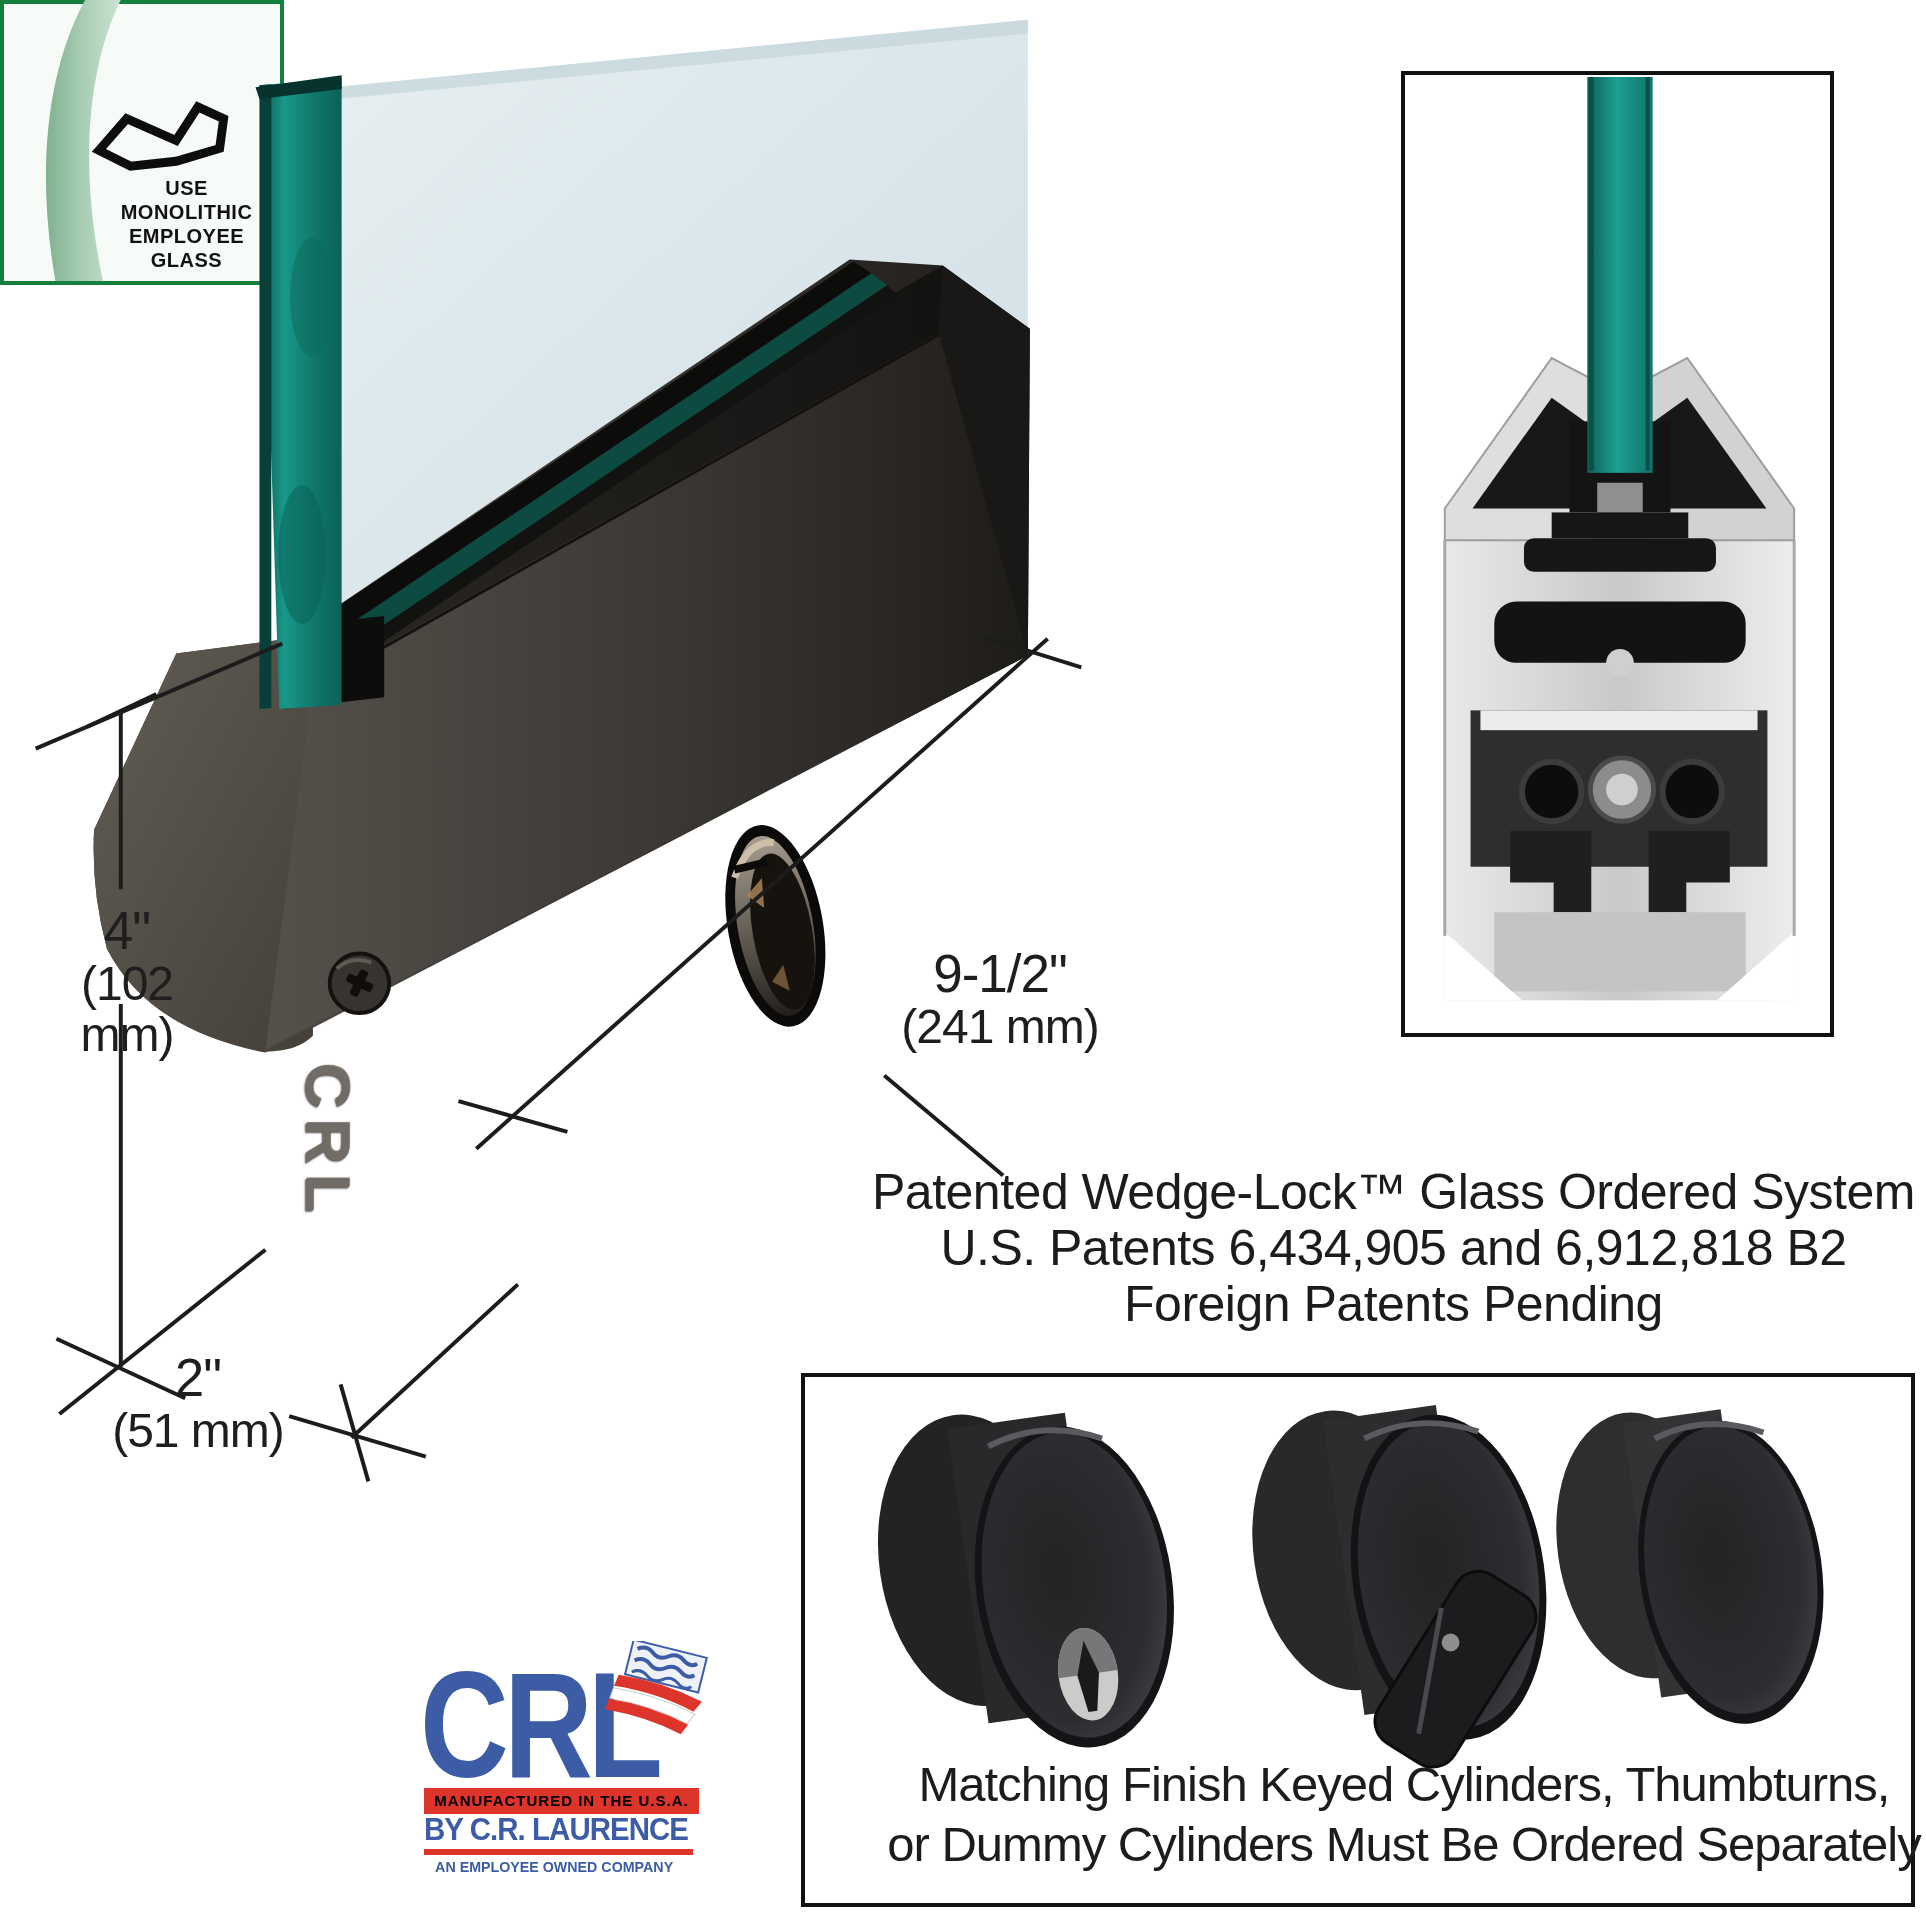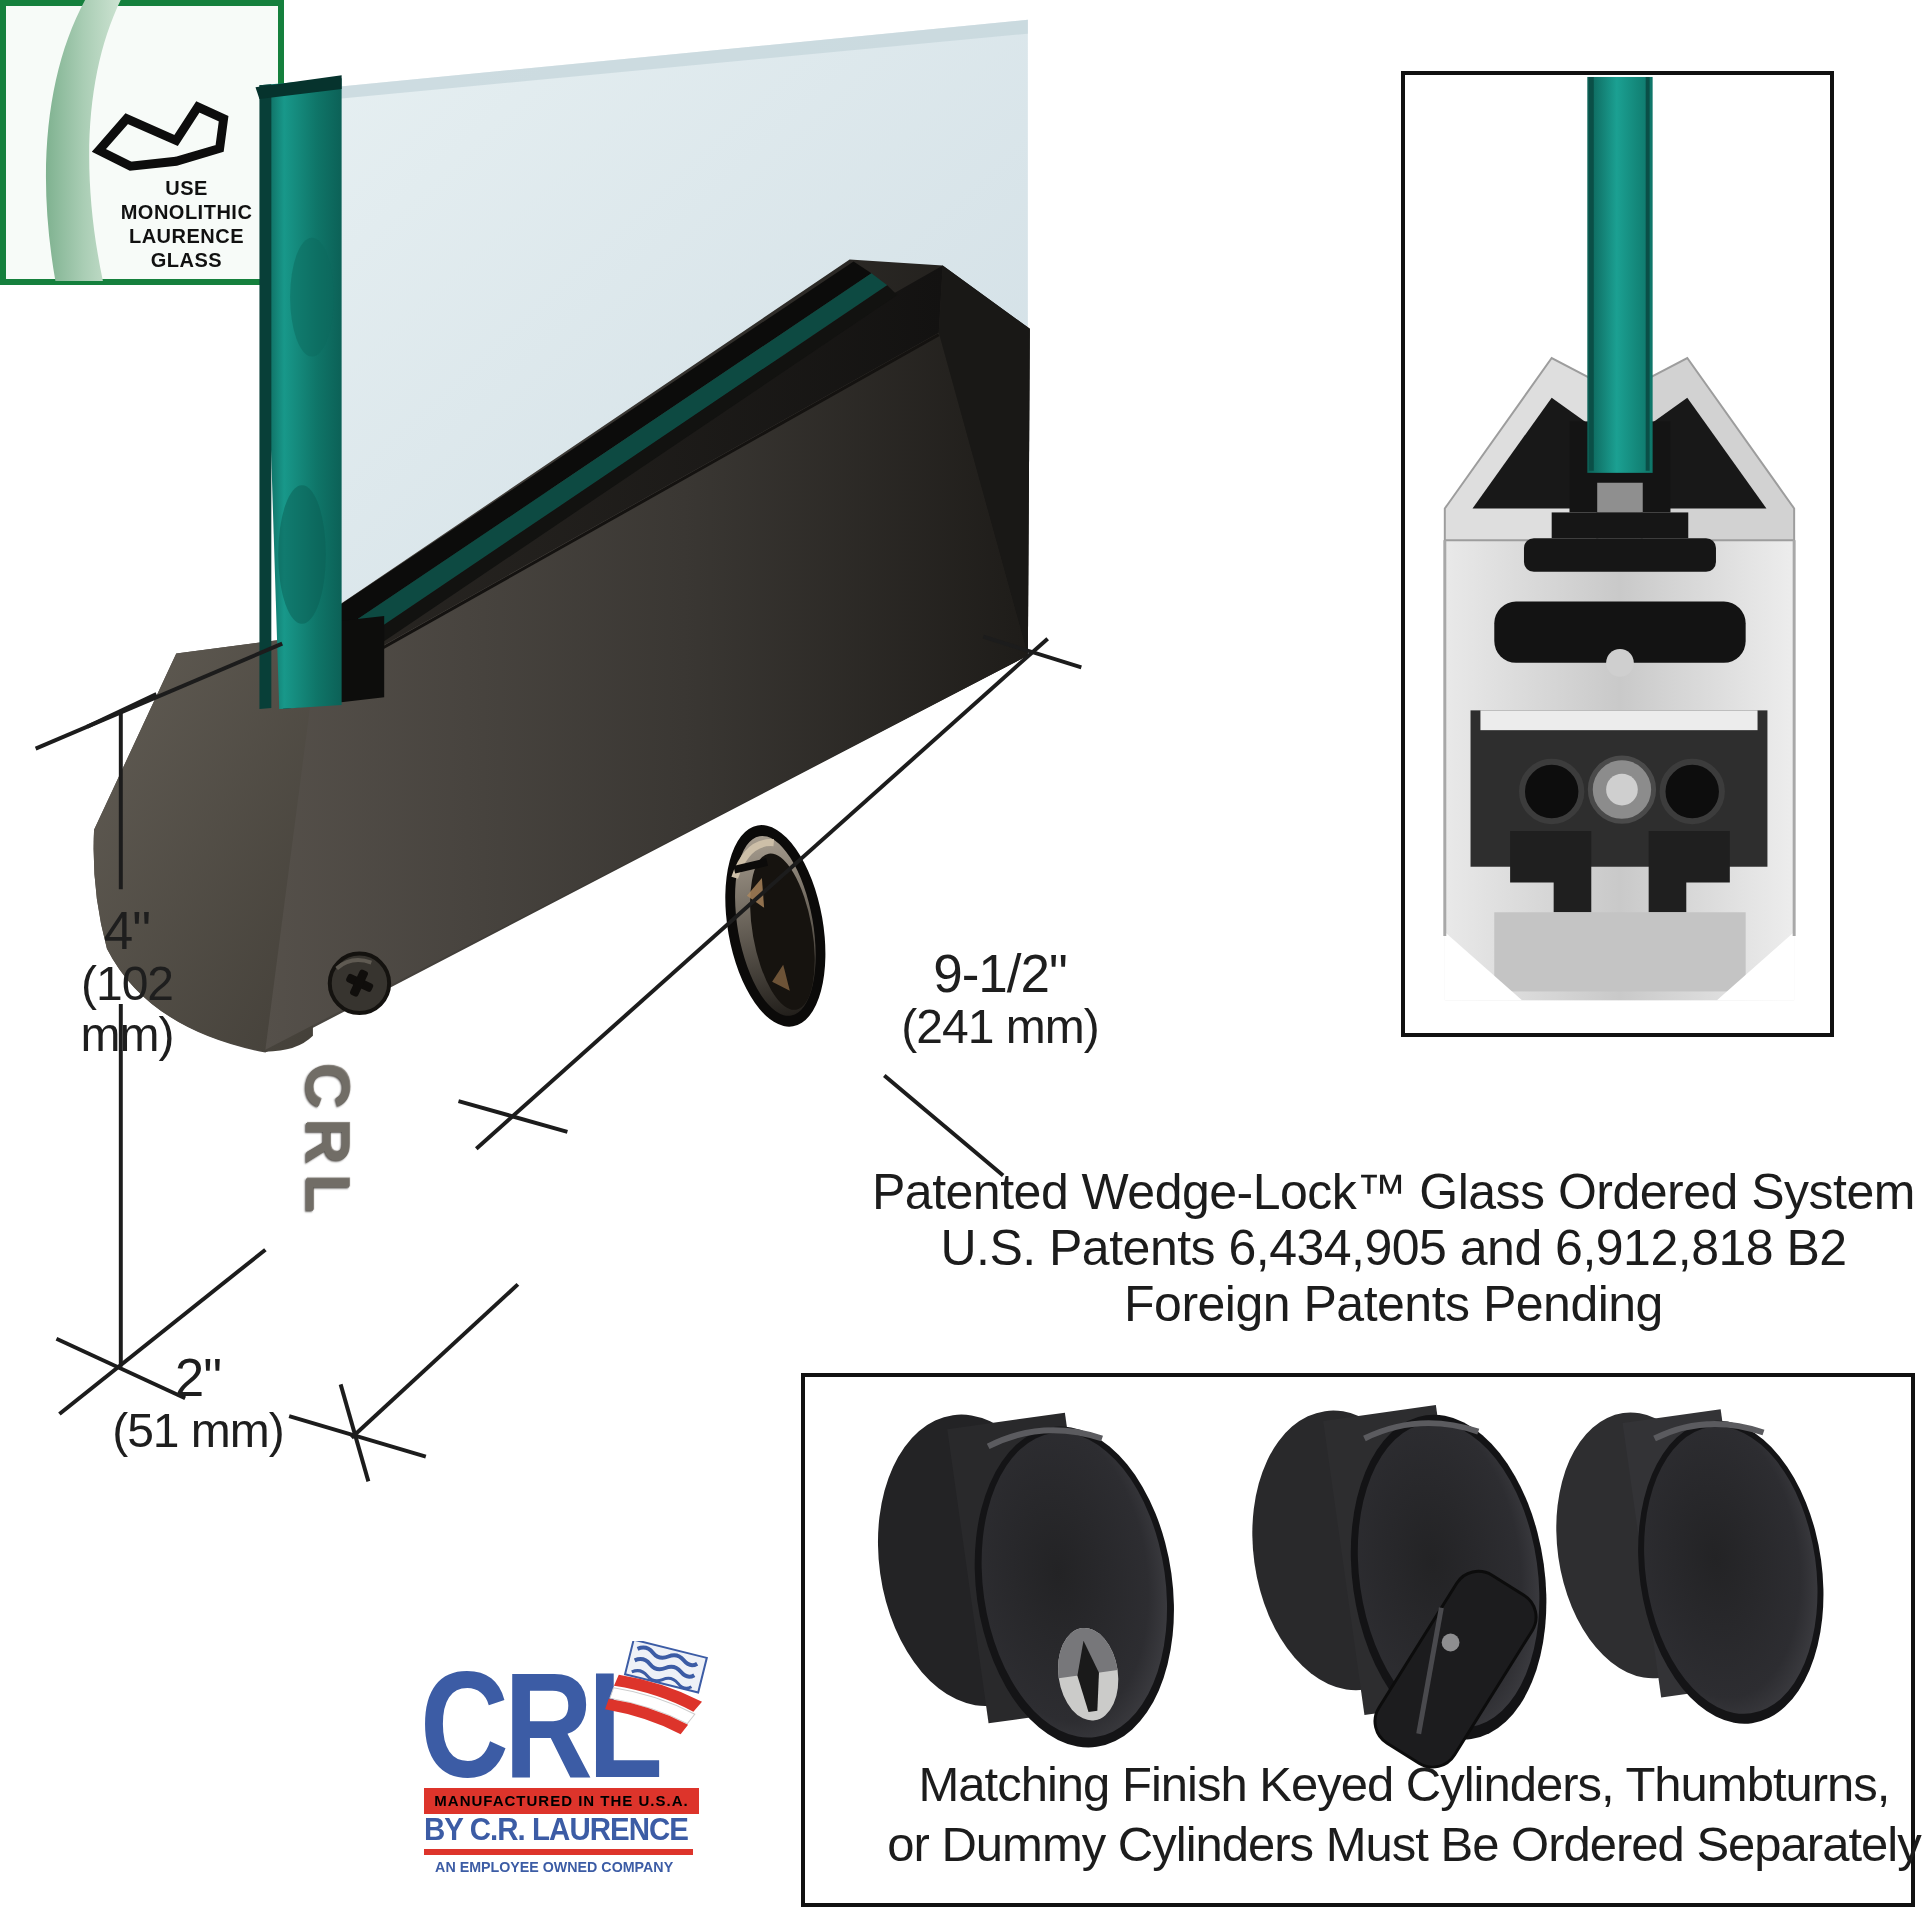--- a/index.html
+++ b/index.html
@@ -9,21 +9,21 @@
   svg{display:block;}
   .dim-label{position:absolute;text-align:center;letter-spacing:-1px;color:#1e1e1e;}
   .dim-value{font-size:53px;line-height:55px;}
   .dim-metric{font-size:48px;line-height:51px;}
   .caption{position:absolute;text-align:center;color:#1c1c1c;letter-spacing:-0.5px;}
   .patent{left:871px;top:1164px;width:1045px;font-size:50px;line-height:56px;}
   .cylnote{left:884px;top:1754px;width:1040px;font-size:49px;line-height:60px;letter-spacing:-1px;}
   .inset{position:absolute;background:#ffffff;border:4px solid #111111;box-sizing:border-box;}
   #inset-cross{left:1401px;top:71px;width:433px;height:966px;}
   #inset-cyl{left:801px;top:1373px;width:1114px;height:534px;}
-  #glass-badge{left:40px;top:1585px;width:284px;height:285px;border:6px solid #15803d;
+  #glass-badge{left:40px;top:1585px;width:284px;height:285px;border:4px solid #15803d;
                background:#f7fbf8;box-sizing:border-box;}
   .badge-text{position:absolute;left:95px;top:176px;width:183px;text-align:center;
               font-weight:bold;font-size:20px;line-height:24px;letter-spacing:0.5px;color:#111;}
   .badge-text div{white-space:nowrap;}
   #crl-logo{position:absolute;left:414px;top:1643px;width:327px;height:238px;}
   .crl-name{position:absolute;left:6px;top:8px;font-size:150px;font-weight:bold;color:#3c5ca5;
             letter-spacing:-6px;transform:scaleX(.82);transform-origin:left top;line-height:149px;}
   .crl-band{position:absolute;left:10px;top:145px;width:275px;height:26px;background:#dd342b;
             color:#000000;font-weight:bold;font-size:15px;line-height:26px;text-align:center;
             letter-spacing:1px;overflow:hidden;}
@@ -269,21 +269,21 @@
             <stop offset="0.5" stop-color="#a9cdb4"></stop>
           <stop offset="1" stop-color="#cde3d2"></stop>
         </linearGradient>
       </defs>
       <path d="M86,0 C 48,70 36,170 56,284 L104,284 C 80,170 88,70 122,0 Z" fill="url(#gGreen)"></path>
       <path d="M100,152 L128,120 L178,142 L200,108 L226,120 L222,150 L178,163 L132,168 Z" fill="none" stroke="#0d0d0d" stroke-width="9" stroke-linejoin="miter"></path>
     </svg>
     <div class="badge-text">
       <div>USE</div>
       <div>MONOLITHIC</div>
-      <div>LAURENCE</div>
+      <div>EMPLOYEE</div>
       <div>GLASS</div>
     </div>
   </div>
 
   <div id="crl-logo">
     <div class="crl-name">CRL</div>
     <svg class="abs" style="left:186px;top:-2px;" width="129" height="119" viewBox="0 0 130 120">
       <g transform="rotate(14 65 60)">
         <rect x="20" y="8" width="76" height="36" fill="#eef1f7" stroke="#3c5ca5" stroke-width="2"></rect>
         <path d="M26,16 q8,-6 16,0 q8,6 16,0 q8,-6 16,0 q8,6 14,0" stroke="#3c5ca5" stroke-width="4" fill="none"></path>

